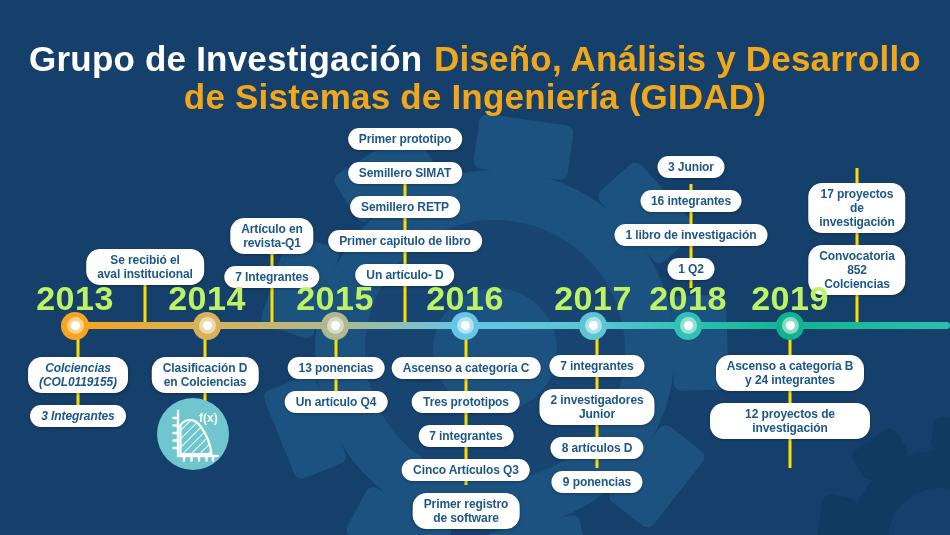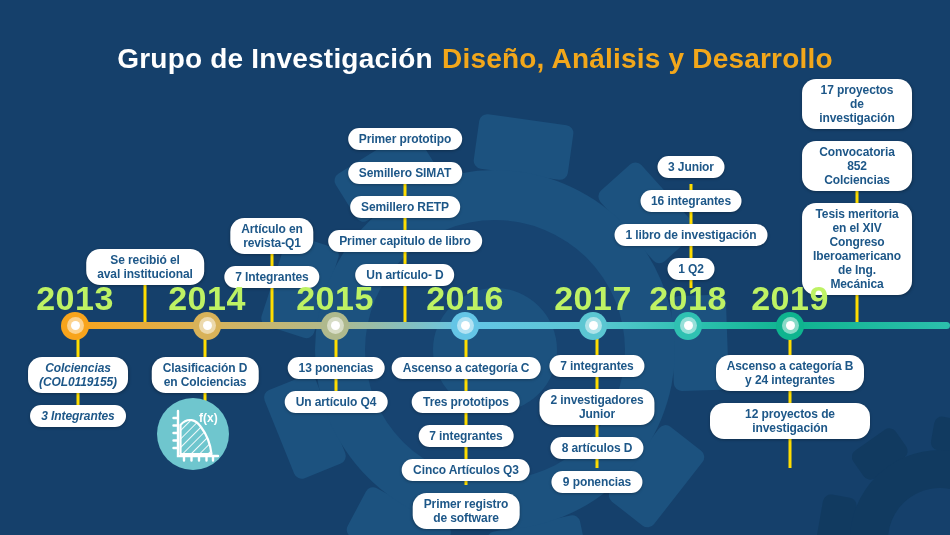--- a/index.html
+++ b/index.html
@@ -4,21 +4,21 @@
 <style>
   html,body{margin:0;padding:0;background:#0d2c4d;}
   .stage{
     position:relative;width:950px;height:535px;overflow:hidden;
     background:#15406B;
     font-family:"Liberation Sans",sans-serif;
   }
   .bg-svg{position:absolute;left:0;top:0;z-index:0;}
   .title{
     position:absolute;top:40px;left:0;width:100%;text-align:center;
-    font-weight:bold;font-size:28px;line-height:38px;color:#ffffff;z-index:1;
+    font-weight:bold;font-size:35px;line-height:38px;color:#ffffff;z-index:1;
     letter-spacing:.2px;
   }
   .t-white{margin-right:.33em;}
   .hl{color:var(--hl,#F2A71B);}
   .tl-bar{position:absolute;border-radius:4px;z-index:3;}
   .vline{position:absolute;width:3px;background:var(--connector,#FFDD00);z-index:2;transform:translateX(-50%);}
   .year{
     position:absolute;transform:translateX(-50%);z-index:4;
     font-size:34px;font-weight:bold;color:#bef264;line-height:28px;letter-spacing:.5px;
   }
@@ -72,20 +72,21 @@
         <rect x="914" y="418" width="52" height="34" rx="8" transform="rotate(235 940 540)" fill="#113A60"></rect>
         <rect x="914" y="418" width="52" height="34" rx="8" transform="rotate(280 940 540)" fill="#113A60"></rect>
         <rect x="914" y="418" width="52" height="34" rx="8" transform="rotate(325 940 540)" fill="#113A60"></rect>
         <circle cx="940" cy="540" r="90" fill="#113A60"></circle>
         <circle cx="940" cy="540" r="52" fill="#15406B"></circle>
       </g>
     </svg>
 
   <div class="title">
     <div><span class="t-white">Grupo de Investigación</span><span class="hl">Diseño, Análisis y Desarrollo</span></div>
+    <div class="hl">de Sistemas de Ingeniería (GIDAD)</div>
   </div>
 
   <div id="timeline">
       <div class="tl-bar" style="left: 75px; top: 322px; width: 875px; height: 7px; background: linear-gradient(90deg, rgb(248, 164, 28) 0%, rgb(216, 178, 89) 15.1%, rgb(175, 185, 141) 29.7%, rgb(100, 197, 230) 44.6%, rgb(91, 198, 210) 59.2%, rgb(47, 193, 178) 70.1%, rgb(15, 180, 143) 81.7%, rgb(44, 191, 173) 100%);"></div>
       <div class="vline" style="left: 145px; top: 260px; height: 65px;"></div>
       <div class="vline" style="left: 78px; top: 327px; height: 93px;"></div>
       <div class="stack above" style="left: 145px; bottom: 250px;">
         <div class="pill">Se recibió el
 aval institucional</div>
       </div>
@@ -193,23 +194,20 @@
           <div class="dot"></div>
         </div>
       </div>
       <div class="vline" style="left: 857px; top: 168px; height: 157px;"></div>
       <div class="vline" style="left: 790px; top: 327px; height: 141px;"></div>
       <div class="stack above" style="left: 857px; bottom: 240px;">
         <div class="pill">17 proyectos
 de investigación</div>
         <div class="pill">Convocatoria
 852 Colciencias</div>
-        <div class="pill">Tesis meritoria en el XIV
-Congreso Iberoamericano
-de Ing. Mecánica</div>
       </div>
       <div class="stack" style="left: 790px; top: 355px;">
         <div class="pill">Ascenso a categoría B
 y 24 integrantes</div>
         <div class="pill">12 proyectos de investigación</div>
       </div>
       <div class="year" style="left: 790px; top: 284px;">2019</div>
       <div class="node" style="left: 790px; top: 325.5px; background: rgb(15, 180, 143);">
         <div class="mid">
           <div class="dot"></div>

